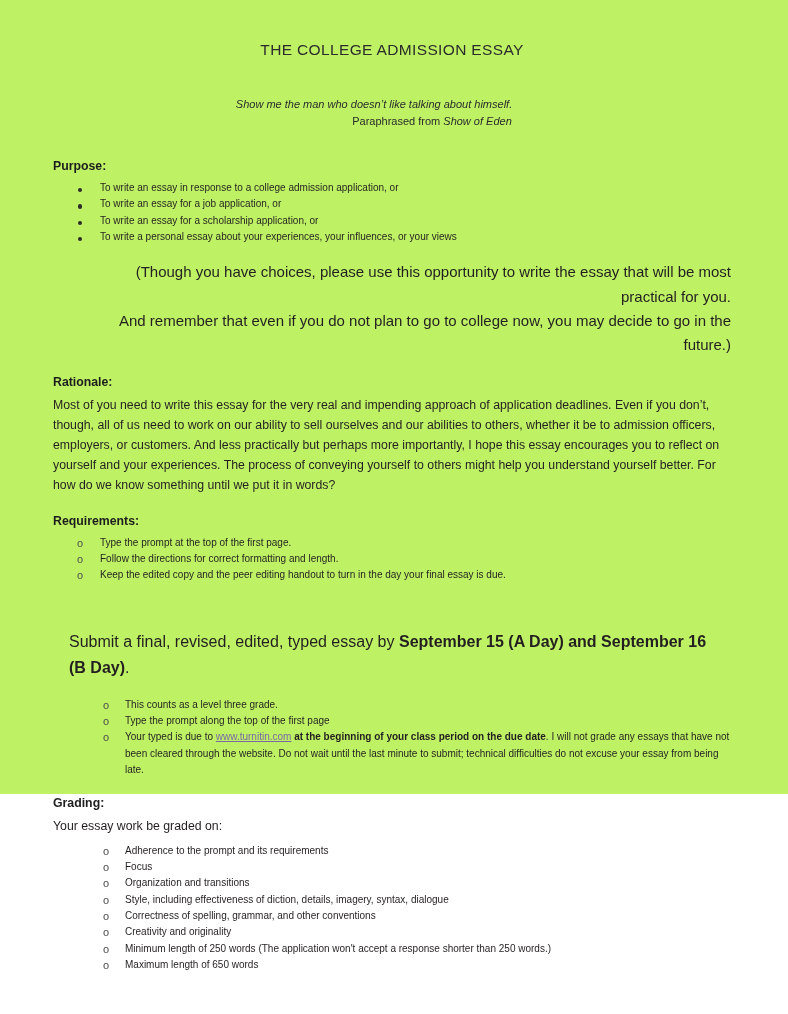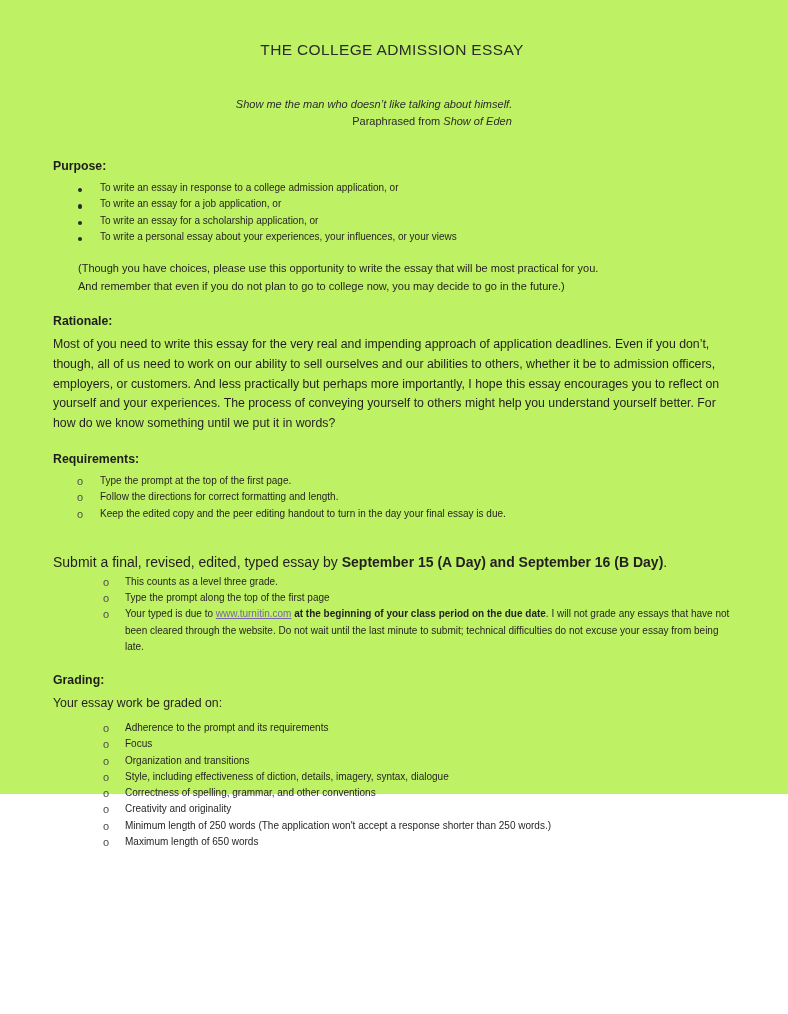--- a/index.html
+++ b/index.html
@@ -123,29 +123,30 @@
     color: #7a68a6;
     text-decoration: underline;
   }
 
   
   .paren-block {
     margin: 15px 0 0 0;
     padding-left: 25px;
   }
   .paren-block p {
-    font-size: 11px;
+    font-size: 15px;
     line-height: 1.62;
     margin: 0;
     color: #231f20;
+    text-align: right;
   }
 
   .submit-para {
-    margin: 0;
-    font-size: 14px;
+    margin: 16px;
+    font-size: 16px;
     line-height: 1.63;
     color: #231f20;
   }
 </style>
 </head>
 <body>
 
 <div class="page">
 
   <h1 class="doc-title">THE COLLEGE ADMISSION ESSAY</h1>

